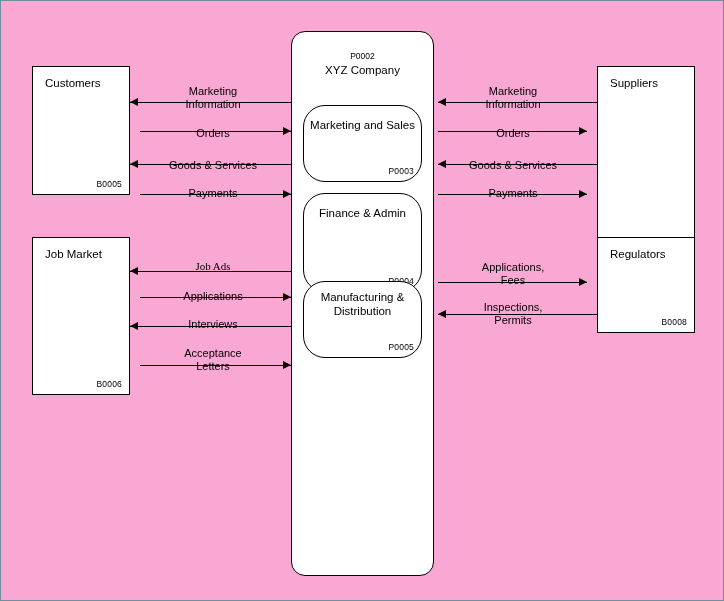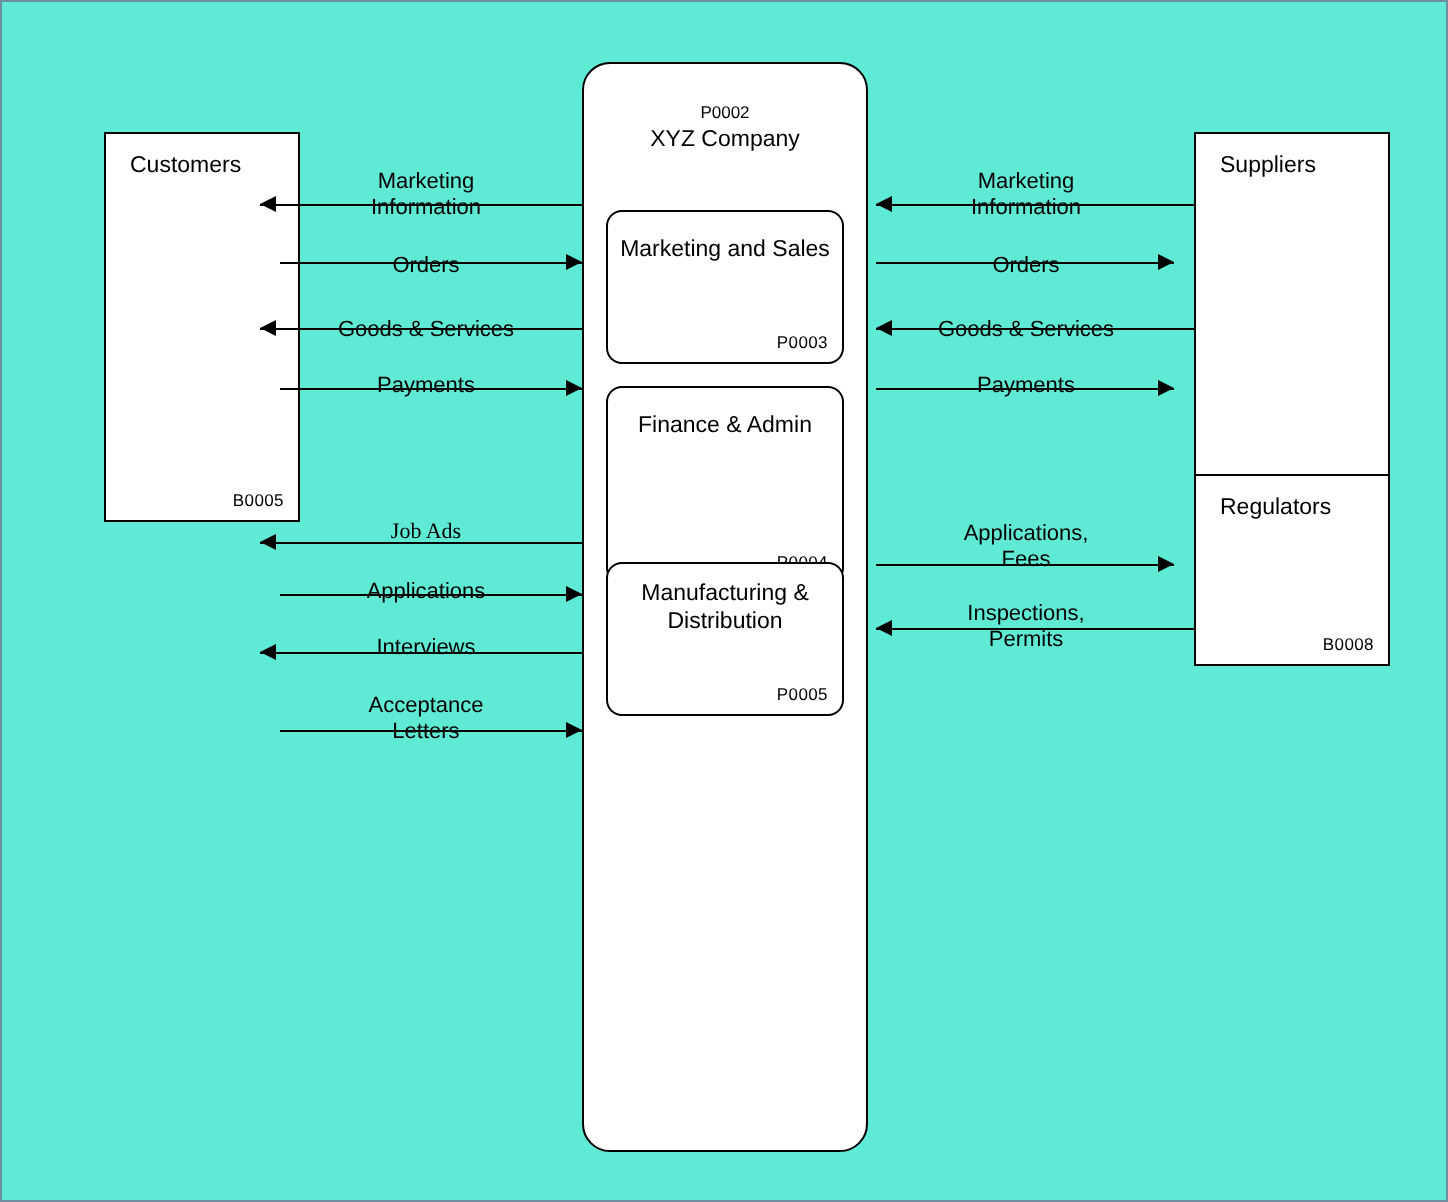--- a/index.html
+++ b/index.html
@@ -7,21 +7,21 @@
     padding: 0;
     background: #ffffff;
   }
   body {
     font-family: "Liberation Sans", sans-serif;
   }
   #canvas {
     position: relative;
     width: 724px;
     height: 601px;
-    background: #5eead4;
+    background: #f9a8d4;
     border: 1px solid #6f8f9f;
     box-sizing: border-box;
     overflow: hidden;
   }
   .box {
     position: absolute;
     border: 1px solid #000000;
     background: #ffffff;
     box-sizing: border-box;
   }
@@ -45,21 +45,21 @@
     right: 7px;
     bottom: 5px;
     font-size: 8.5px;
     color: #000000;
     letter-spacing: 0.2px;
   }
   .rounded {
     border-radius: 14px;
   }
   .rounded-sm {
-    border-radius: 8px;
+    border-radius: 22px;
   }
   .proc-title {
     position: absolute;
     left: 0;
     right: 0;
     text-align: center;
     font-size: 11.5px;
     line-height: 14px;
     color: #000000;
   }
@@ -113,25 +113,29 @@
     <div class="box-code">P0004</div>
   </div>
 
   <div class="box rounded-sm" style="left:302px; top:280px; width:119px; height:77px;">
     <div class="proc-title" style="top:8px;">Manufacturing
 &amp;
 Distribution</div>
     <div class="box-code">P0005</div>
   </div>
 
-  <div class="box" style="left:31px; top:65px; width:98px; height:195px;margin-left:20px;">
+  <div class="box" style="left:31px; top:65px; width:98px; height:129px;">
     <div class="box-title ext-title">Customers</div>
     <div class="box-code">B0005</div>
   </div>
 
+  <div class="box" style="left:31px; top:236px; width:98px; height:158px;">
+    <div class="box-title ext-title">Job Market</div>
+    <div class="box-code">B0006</div>
+  </div>
 
   <div class="box" style="left:596px; top:65px; width:98px; height:196px;">
     <div class="box-title ext-title">Suppliers</div>
     <div class="box-code">B0007</div>
   </div>
 
   <div class="box" style="left:596px; top:236px; width:98px; height:96px;">
     <div class="box-title ext-title">Regulators</div>
     <div class="box-code">B0008</div>
   </div>

